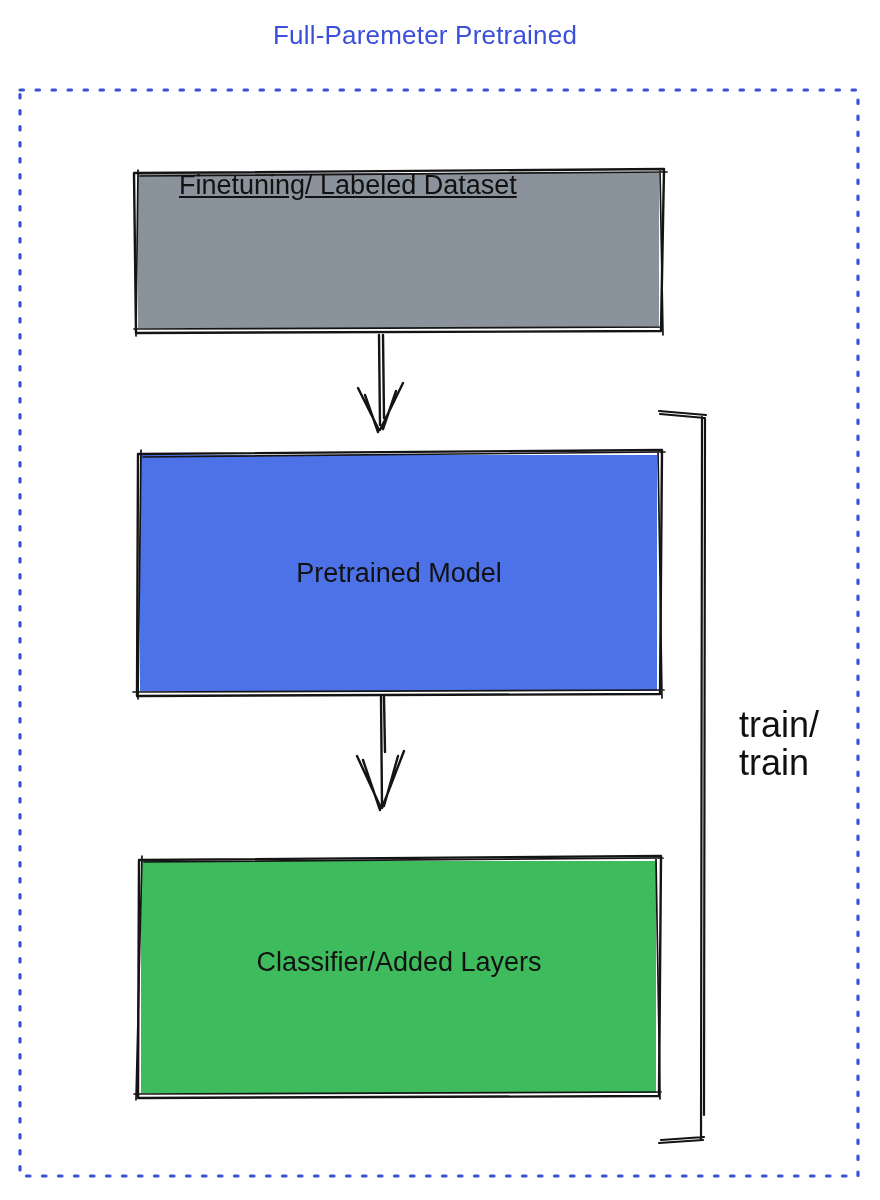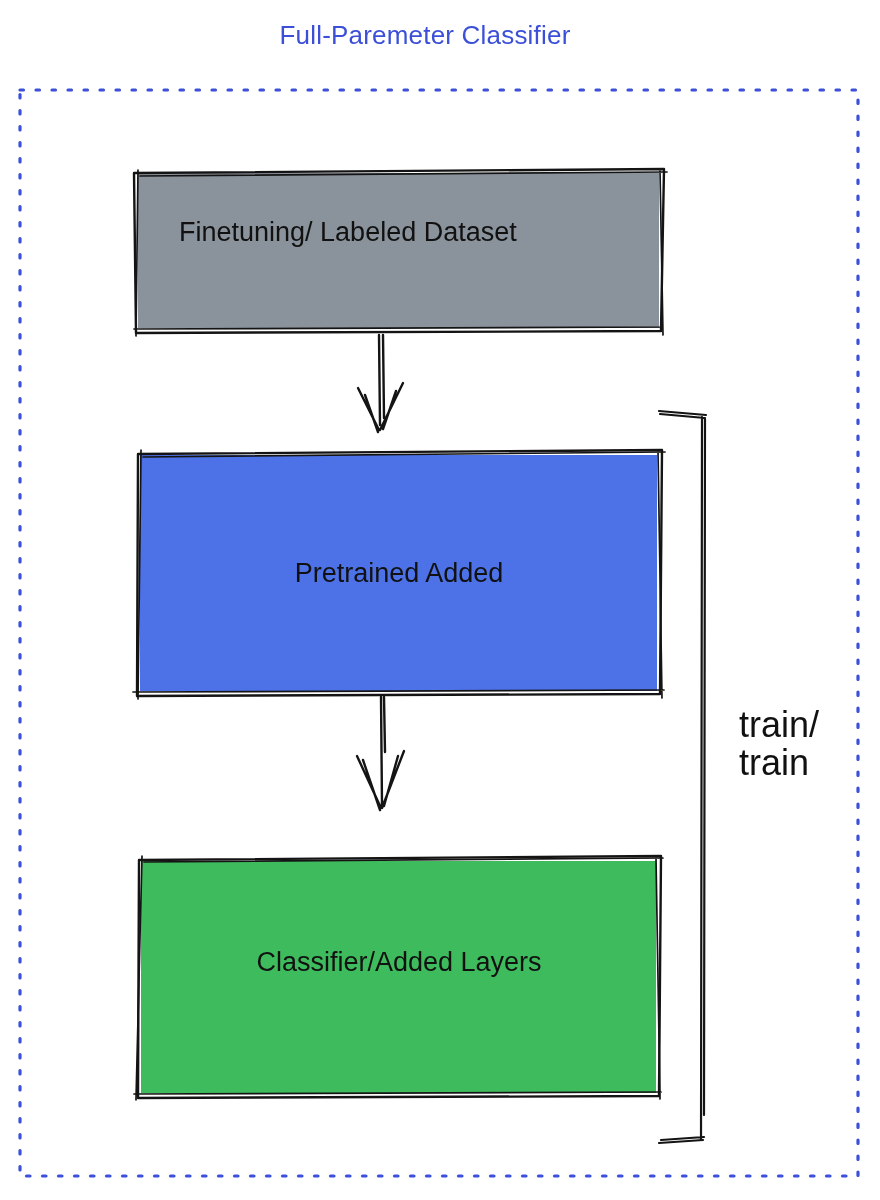--- a/index.html
+++ b/index.html
@@ -27,23 +27,23 @@
     left: 0;
   }
   .box-label {
     position: absolute;
     color: #111111;
     font-size: 27px;
     display: flex;
   }
   .label-dataset {
     left: 137px; top: 170px; width: 524px; height: 162px;
-    padding-left: 42px; padding-top: 47px;
+    padding-left: 42px; 
     box-sizing: border-box;
-    justify-content: flex-start; align-items: flex-start;
+    justify-content: flex-start; align-items: flex-start; text-decoration: underline;
   }
   .label-model {
     left: 137px; top: 452px; width: 524px; height: 243px;
     justify-content: center; align-items: center;
   }
   .label-classifier {
     left: 138px; top: 858px; width: 522px; height: 209px;
     justify-content: center; align-items: center;
   }
   .bracket-label {
@@ -81,24 +81,24 @@
 
     <g>
       <rect x="141" y="861" width="515" height="232" fill="#3ebc5d"></rect>
       <path d="M139 860 L661 856 L659 1096 L138 1098 Z" fill="none" stroke="#141414" stroke-width="2.4" stroke-linejoin="round"></path>
       <path d="M144 862 L663 858 M656 858 L660 1099 M134 1094 L661 1092 M142 856 L136 1100" fill="none" stroke="#141414" stroke-width="1.7" stroke-linecap="round"></path>
     </g>
 
     <path d="M659 411 L706 415 M660 414 L705 418 M702 417 L701 1140 M705 419 L704 1115 M703 1140 L659 1143 M704 1137 L661 1140" fill="none" stroke="#141414" stroke-width="2.2" stroke-linecap="round"></path>
   </svg>
 
-  <div class="title">Full-Paremeter Classifier</div>
+  <div class="title">Full-Paremeter Pretrained</div>
 
   <div class="box-label label-dataset">Finetuning/ Labeled Dataset</div>
-  <div class="box-label label-model">Pretrained Added</div>
+  <div class="box-label label-model">Pretrained Model</div>
   <div class="box-label label-classifier">Classifier/Added Layers</div>
 
   <div class="bracket-label">
     <div>train/</div>
     <div>train</div>
   </div>
 
 </div>
 
 </body></html>

